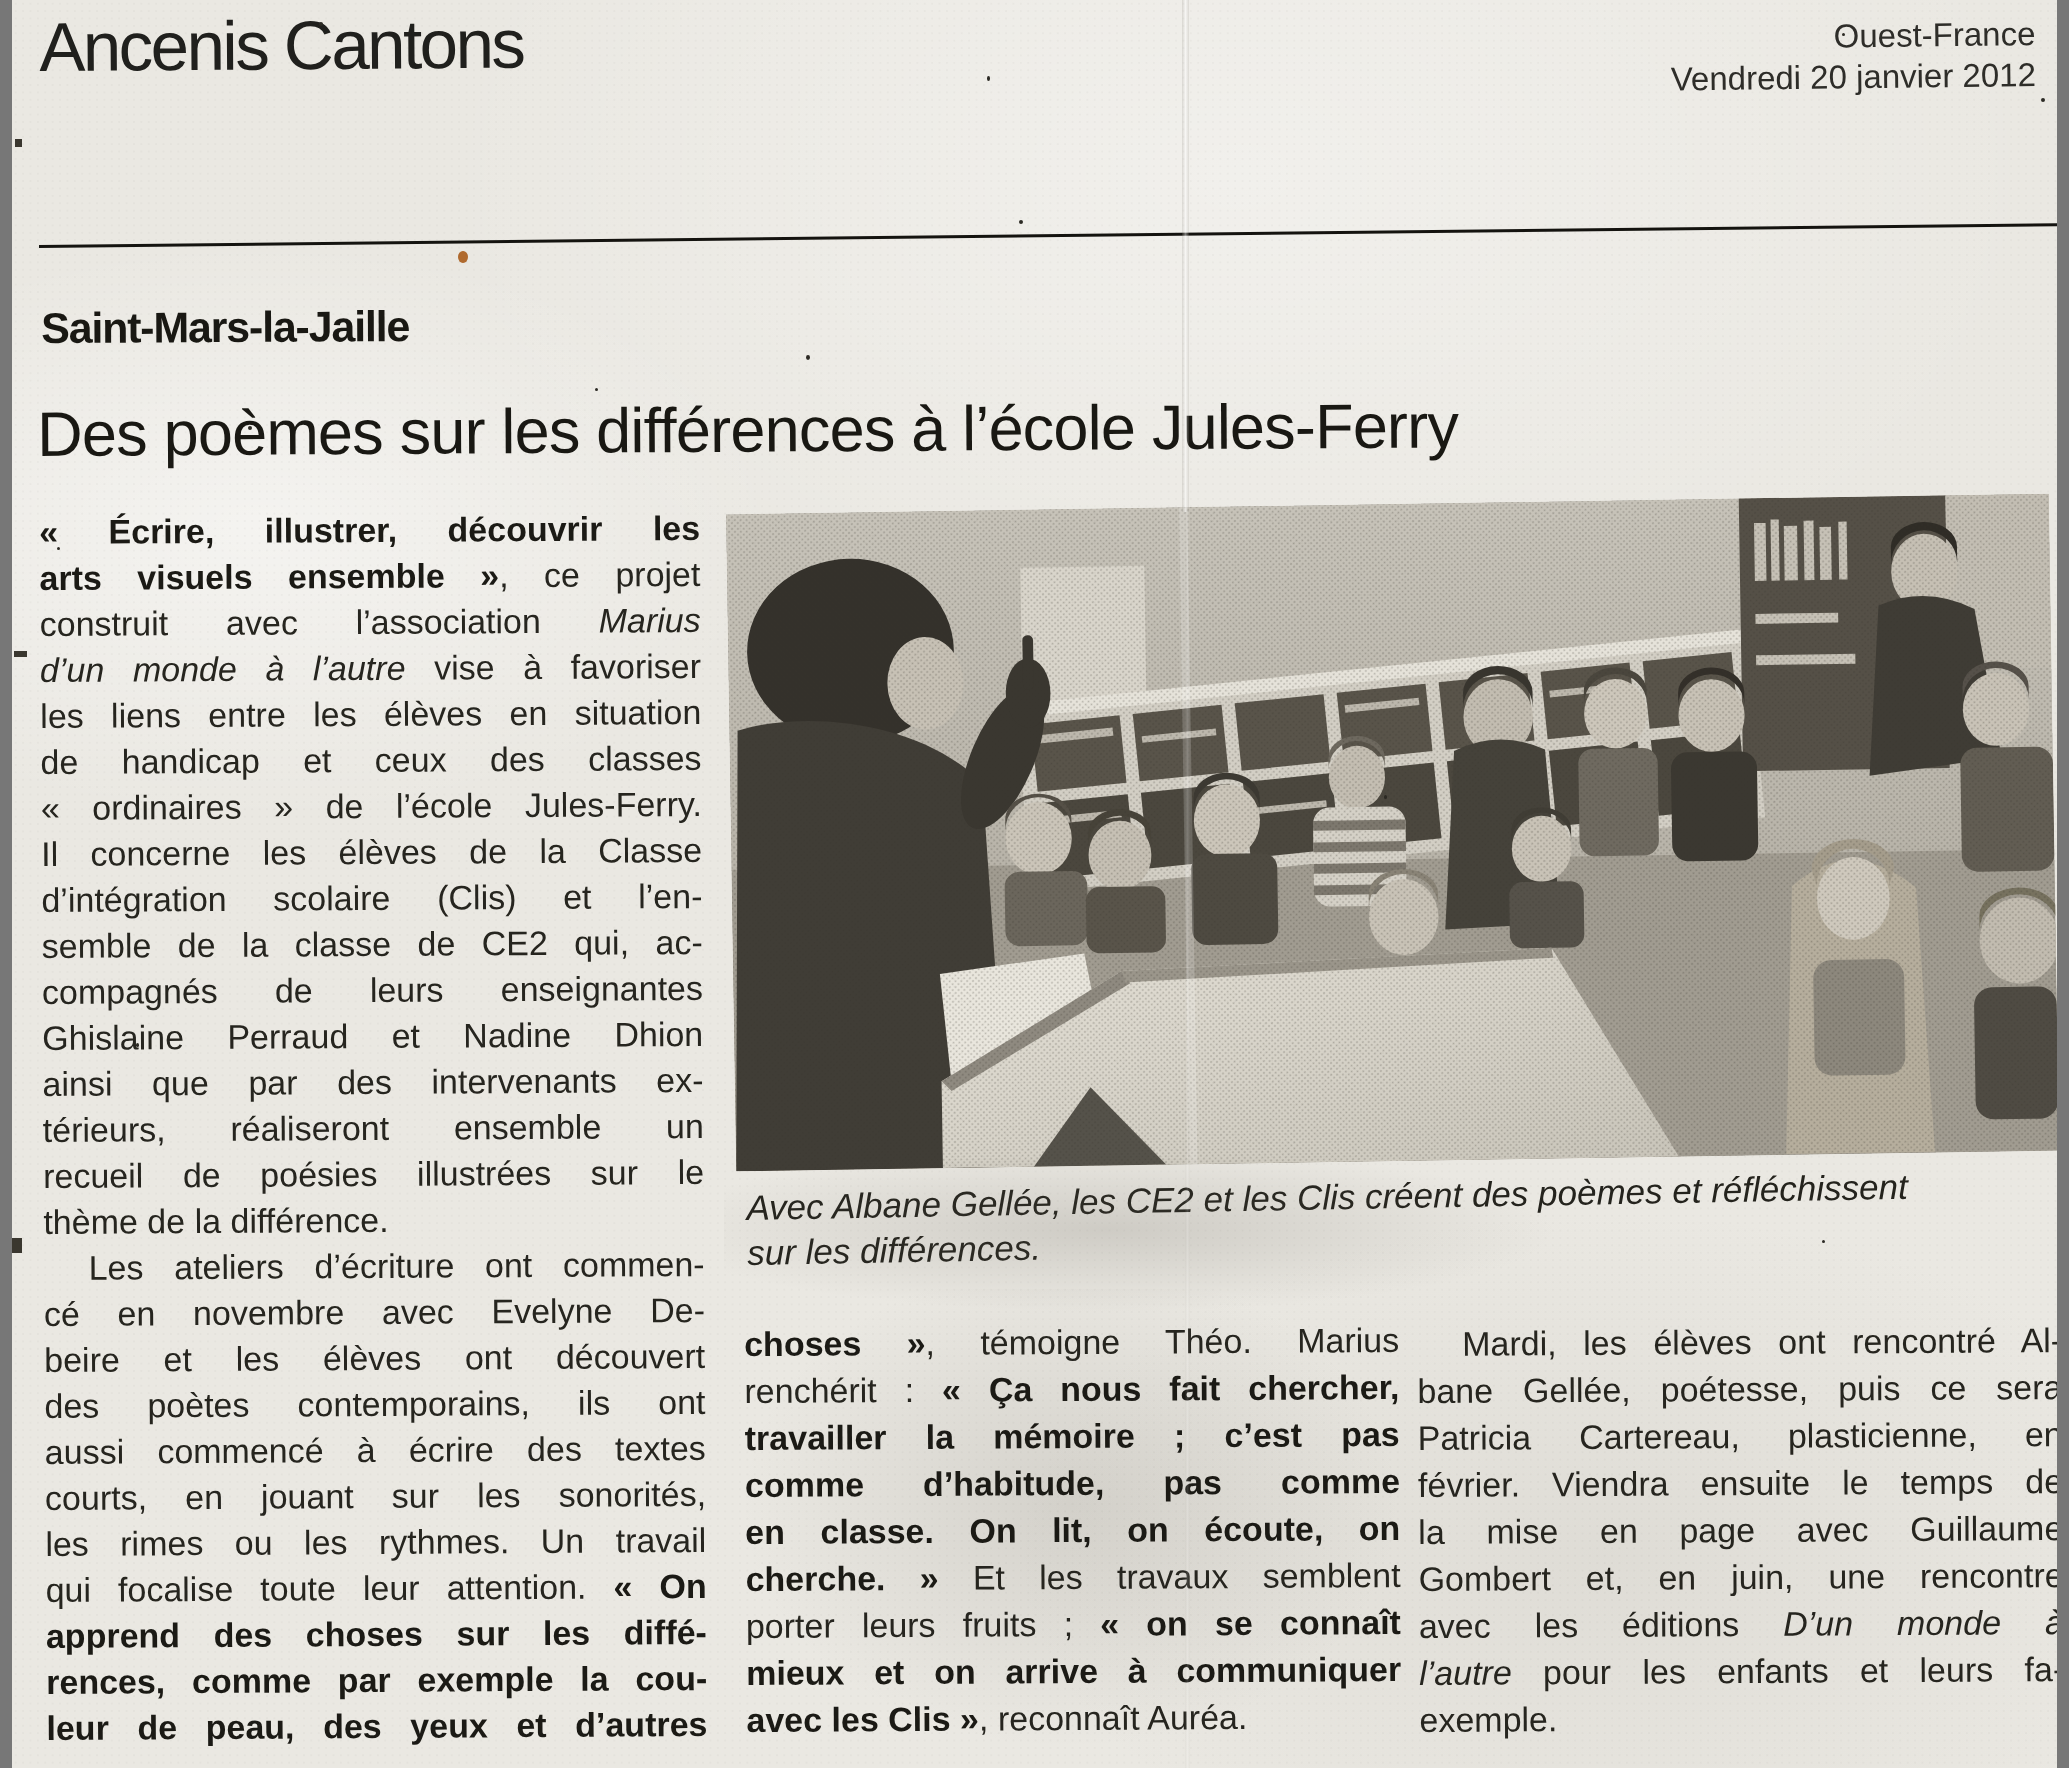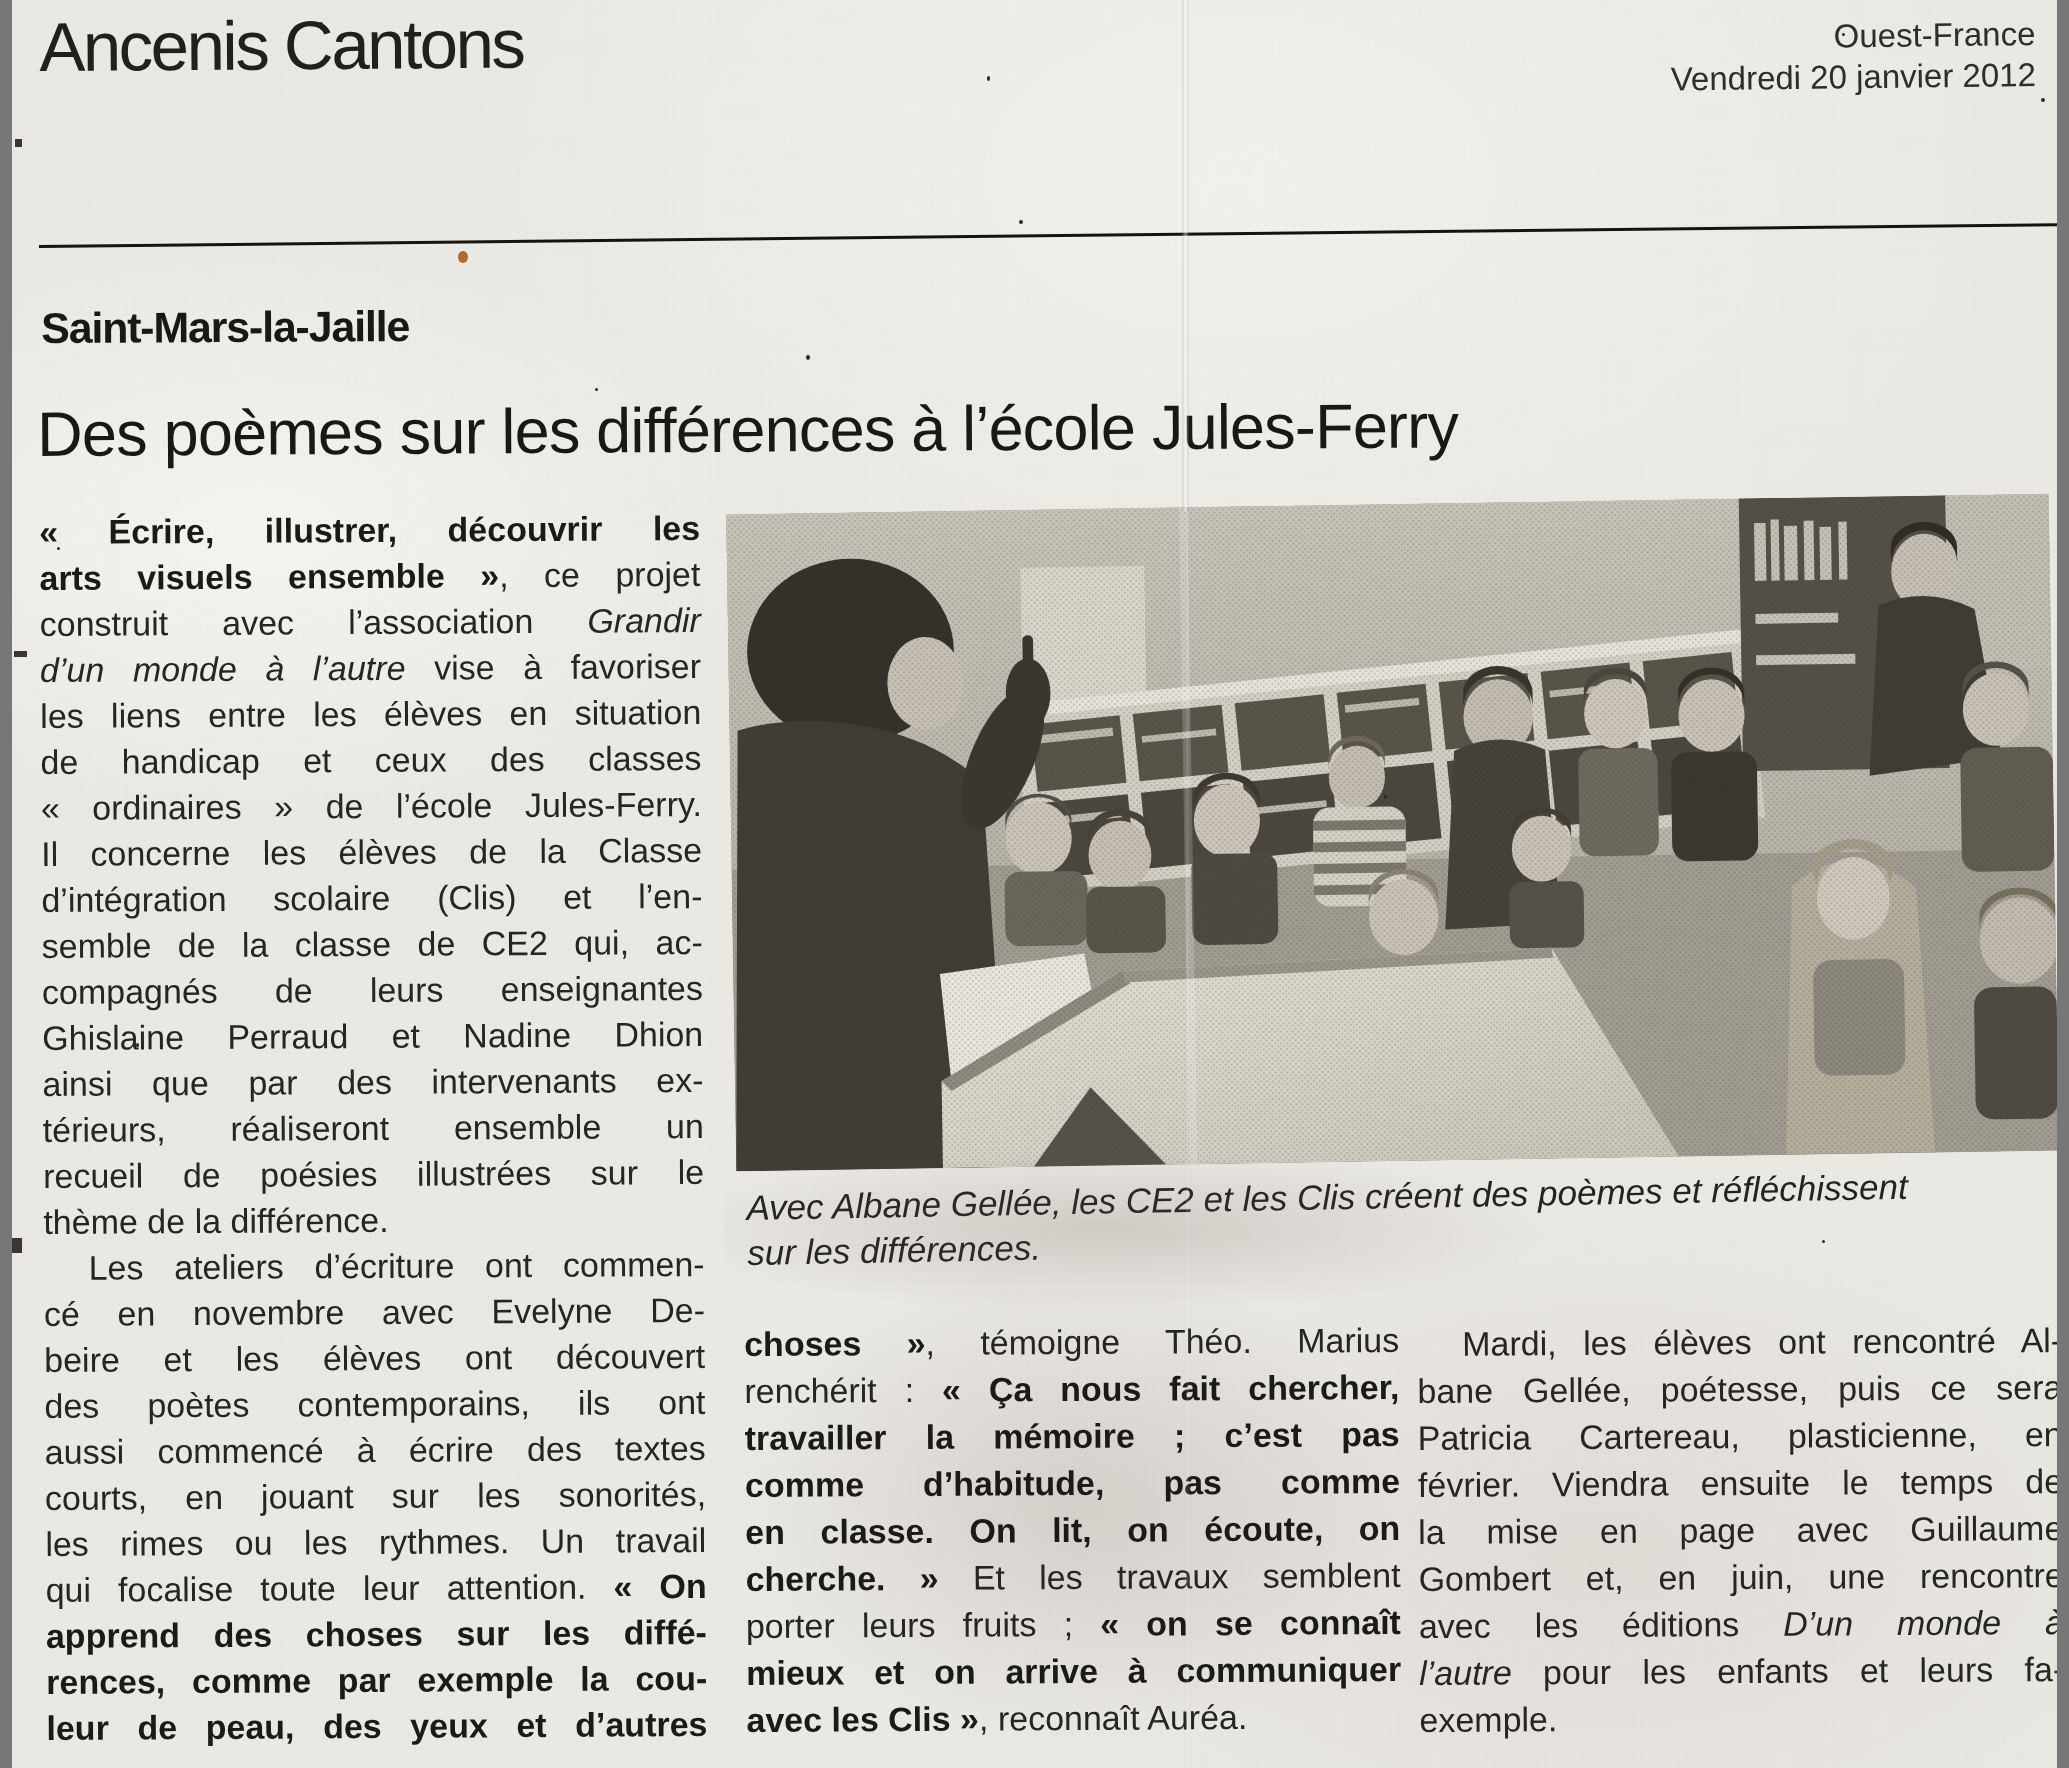--- a/index.html
+++ b/index.html
@@ -267,21 +267,21 @@
     <div>Avec Albane Gellée, les CE2 et les Clis créent des poèmes et réfléchissent</div>
     <div>sur les différences.</div>
   </div>
 
   <div class="wash-caption"></div>
   <div class="wash-midcol"></div>
 
   <div class="col col-left">
       <div class="tl"><span class="b">« Écrire, illustrer, découvrir les</span></div>
       <div class="tl"><span class="b">arts visuels ensemble »</span><span>, ce projet</span></div>
-      <div class="tl"><span>construit avec l’association </span><span class="i">Grandir</span></div>
+      <div class="tl"><span>construit avec l’association </span><span class="i">Marius</span></div>
       <div class="tl"><span class="i">d’un monde à l’autre</span><span> vise à favoriser</span></div>
       <div class="tl"><span>les liens entre les élèves en situation</span></div>
       <div class="tl"><span>de handicap et ceux des classes</span></div>
       <div class="tl"><span>« ordinaires » de l’école Jules-Ferry.</span></div>
       <div class="tl"><span>Il concerne les élèves de la Classe</span></div>
       <div class="tl"><span>d’intégration scolaire (Clis) et l’en-</span></div>
       <div class="tl"><span>semble de la classe de CE2 qui, ac-</span></div>
       <div class="tl"><span>compagnés de leurs enseignantes</span></div>
       <div class="tl"><span>Ghislaine Perraud et Nadine Dhion</span></div>
       <div class="tl"><span>ainsi que par des intervenants ex-</span></div>

